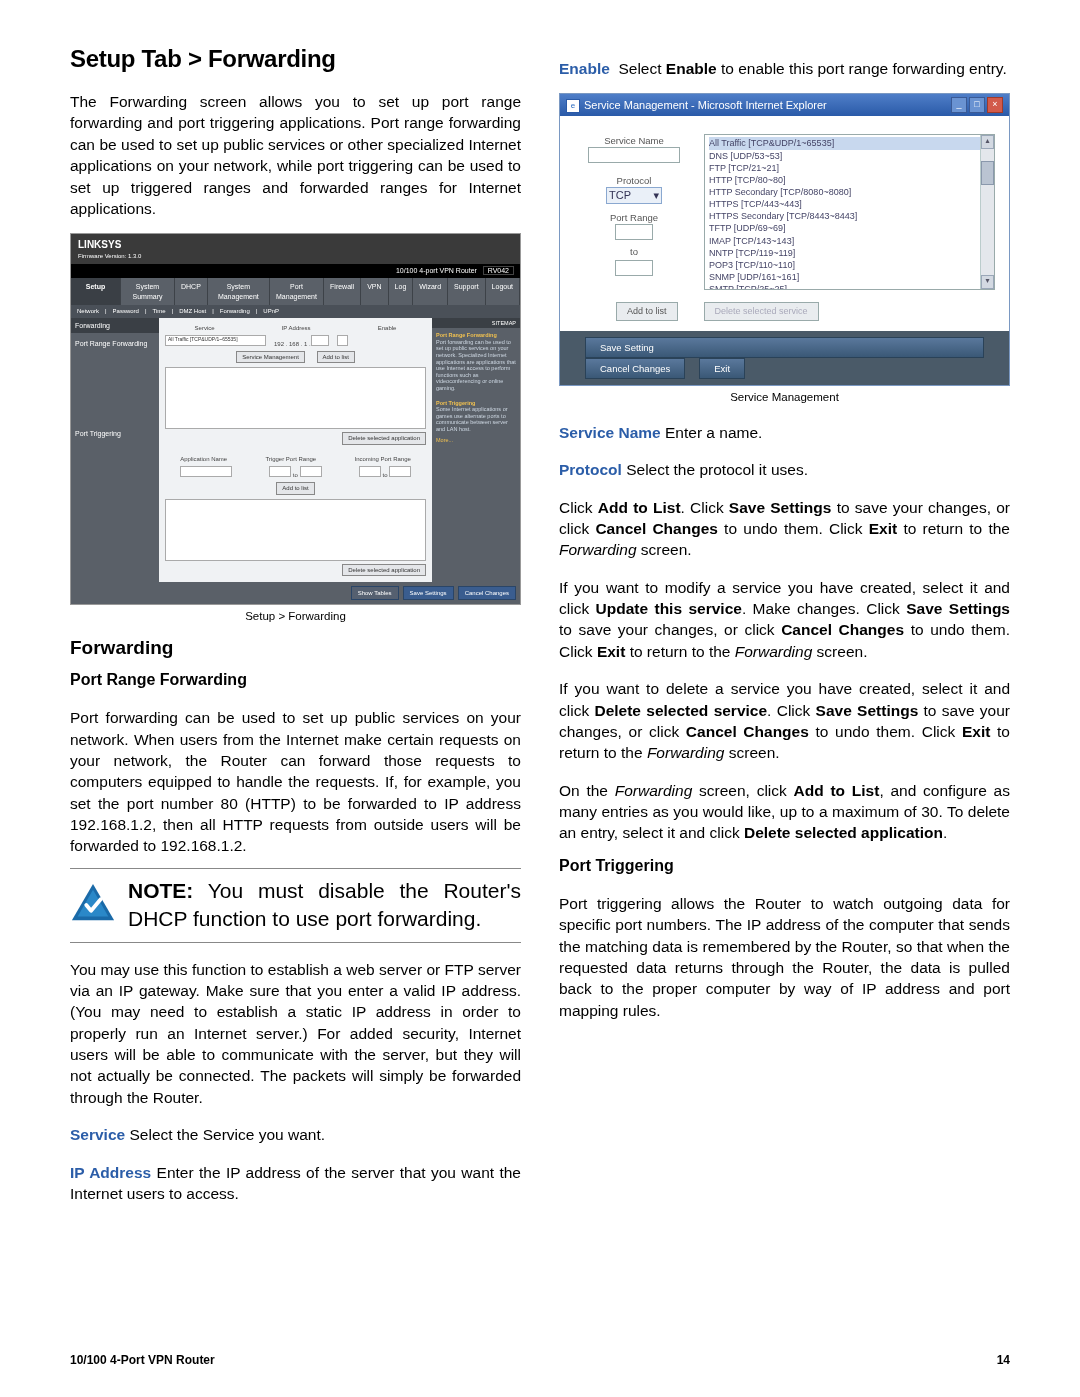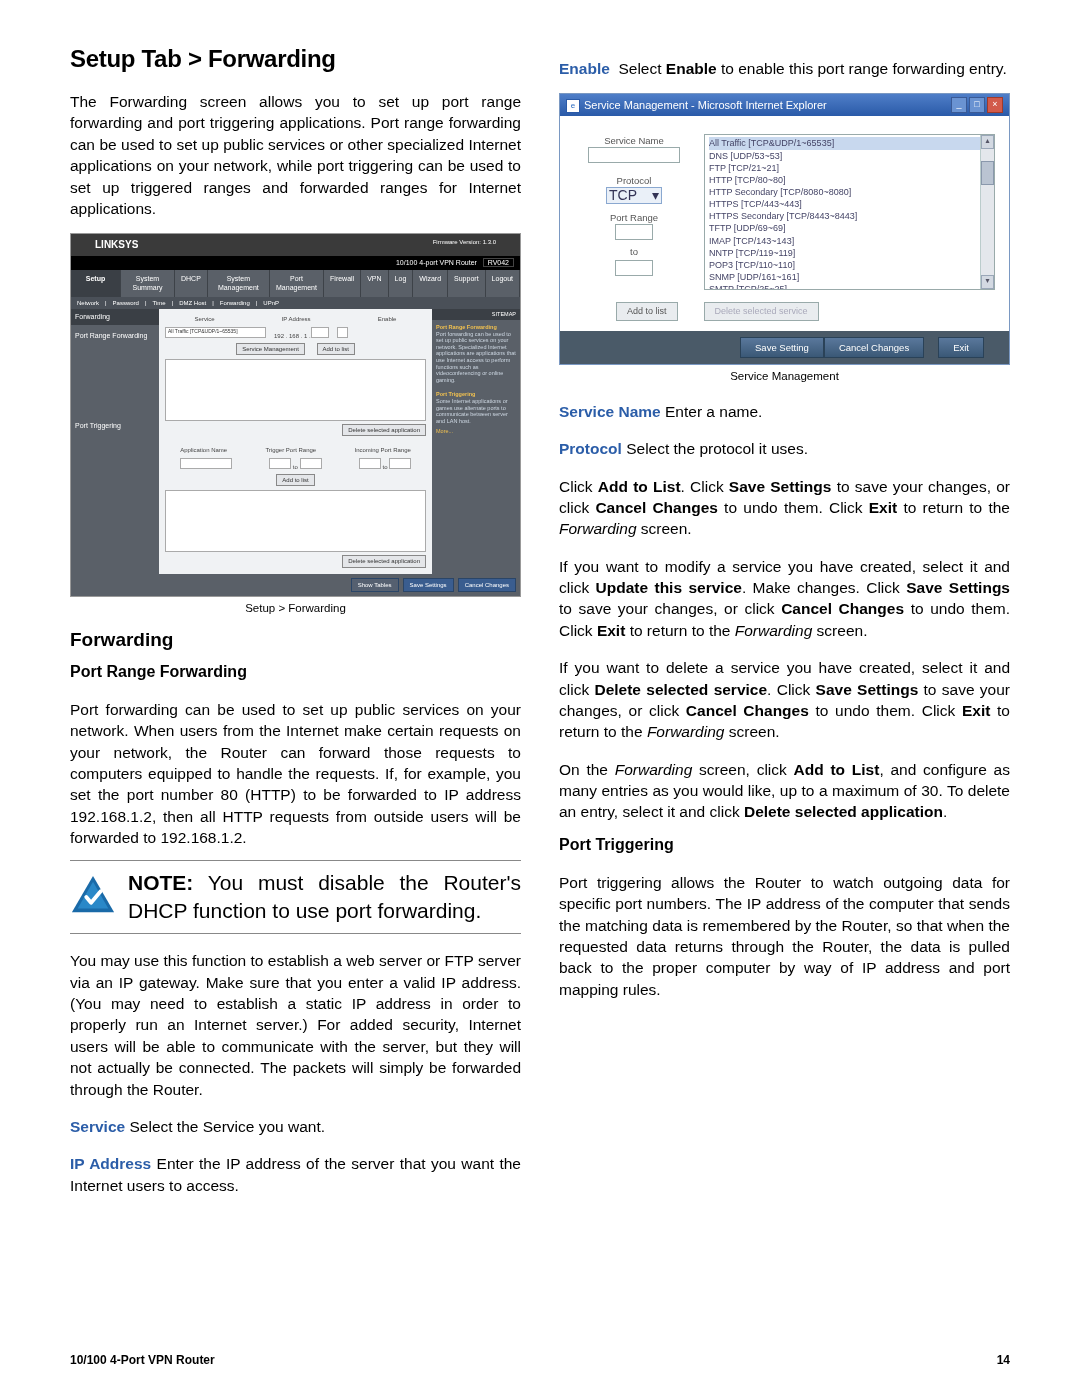--- a/index.html
+++ b/index.html
@@ -102,25 +102,26 @@
   }
   
   .shot1 {
     border: 1px solid #999;
     background: #e9eef3;
     font-size: 7px;
     color: #fff;
   }
   .shot1 .s1-top {
     background: #3a3a3a;
-    padding: 4px 24px;
+    padding: 4px 7px;
     font-weight: bold;
     font-size: 10px;
     display:flex;
     justify-content:space-between;
+    flex-direction:column;
   }
   .shot1 .s1-sub {
     background: #000;
     font-size: 7px;
     padding: 2px 6px;
     text-align: right;
   }
   .shot1 .s1-tabs {
     display: flex;
     background: #5a6068;
@@ -258,21 +259,21 @@
     background: #fff;
     width: 90px;
     height: 14px;
     display:inline-block;
   }
   .shot2 .s2-select {
     border: 1px solid #8aa8d0;
     background: #eaf0f8;
     width: 50px;
     height: 15px;
-    font-size:14px;
+    font-size:11px;
     padding:0 2px;
     color:#335;
     display:inline-flex;
     align-items:center;
     justify-content:space-between;
   }
   .shot2 .s2-list {
     flex:1;
     border: 1px solid #9aa;
     background: #fff;
@@ -318,22 +319,23 @@
     border: 1px solid #9aa;
     background: #e9ecef;
     font-size: 9px;
     padding: 2px 10px;
     color:#555;
   }
   .shot2 .s2-btn.disabled { color:#aab; }
   .shot2 .s2-footer {
     background: #4a5a68;
     display:flex;
-    justify-content: flex-end;
+    justify-content: center;
     padding: 6px 25px;
+    flex-direction: column;
   }
   .shot2 .s2-fbtn {
     background: linear-gradient(#5a789c, #3a5876);
     border: 1px solid #2a4258;
     color: #fff;
     font-size: 9.5px;
     padding: 3px 14px;
   }
   .shot2 .s2-fr {
     display:flex;

